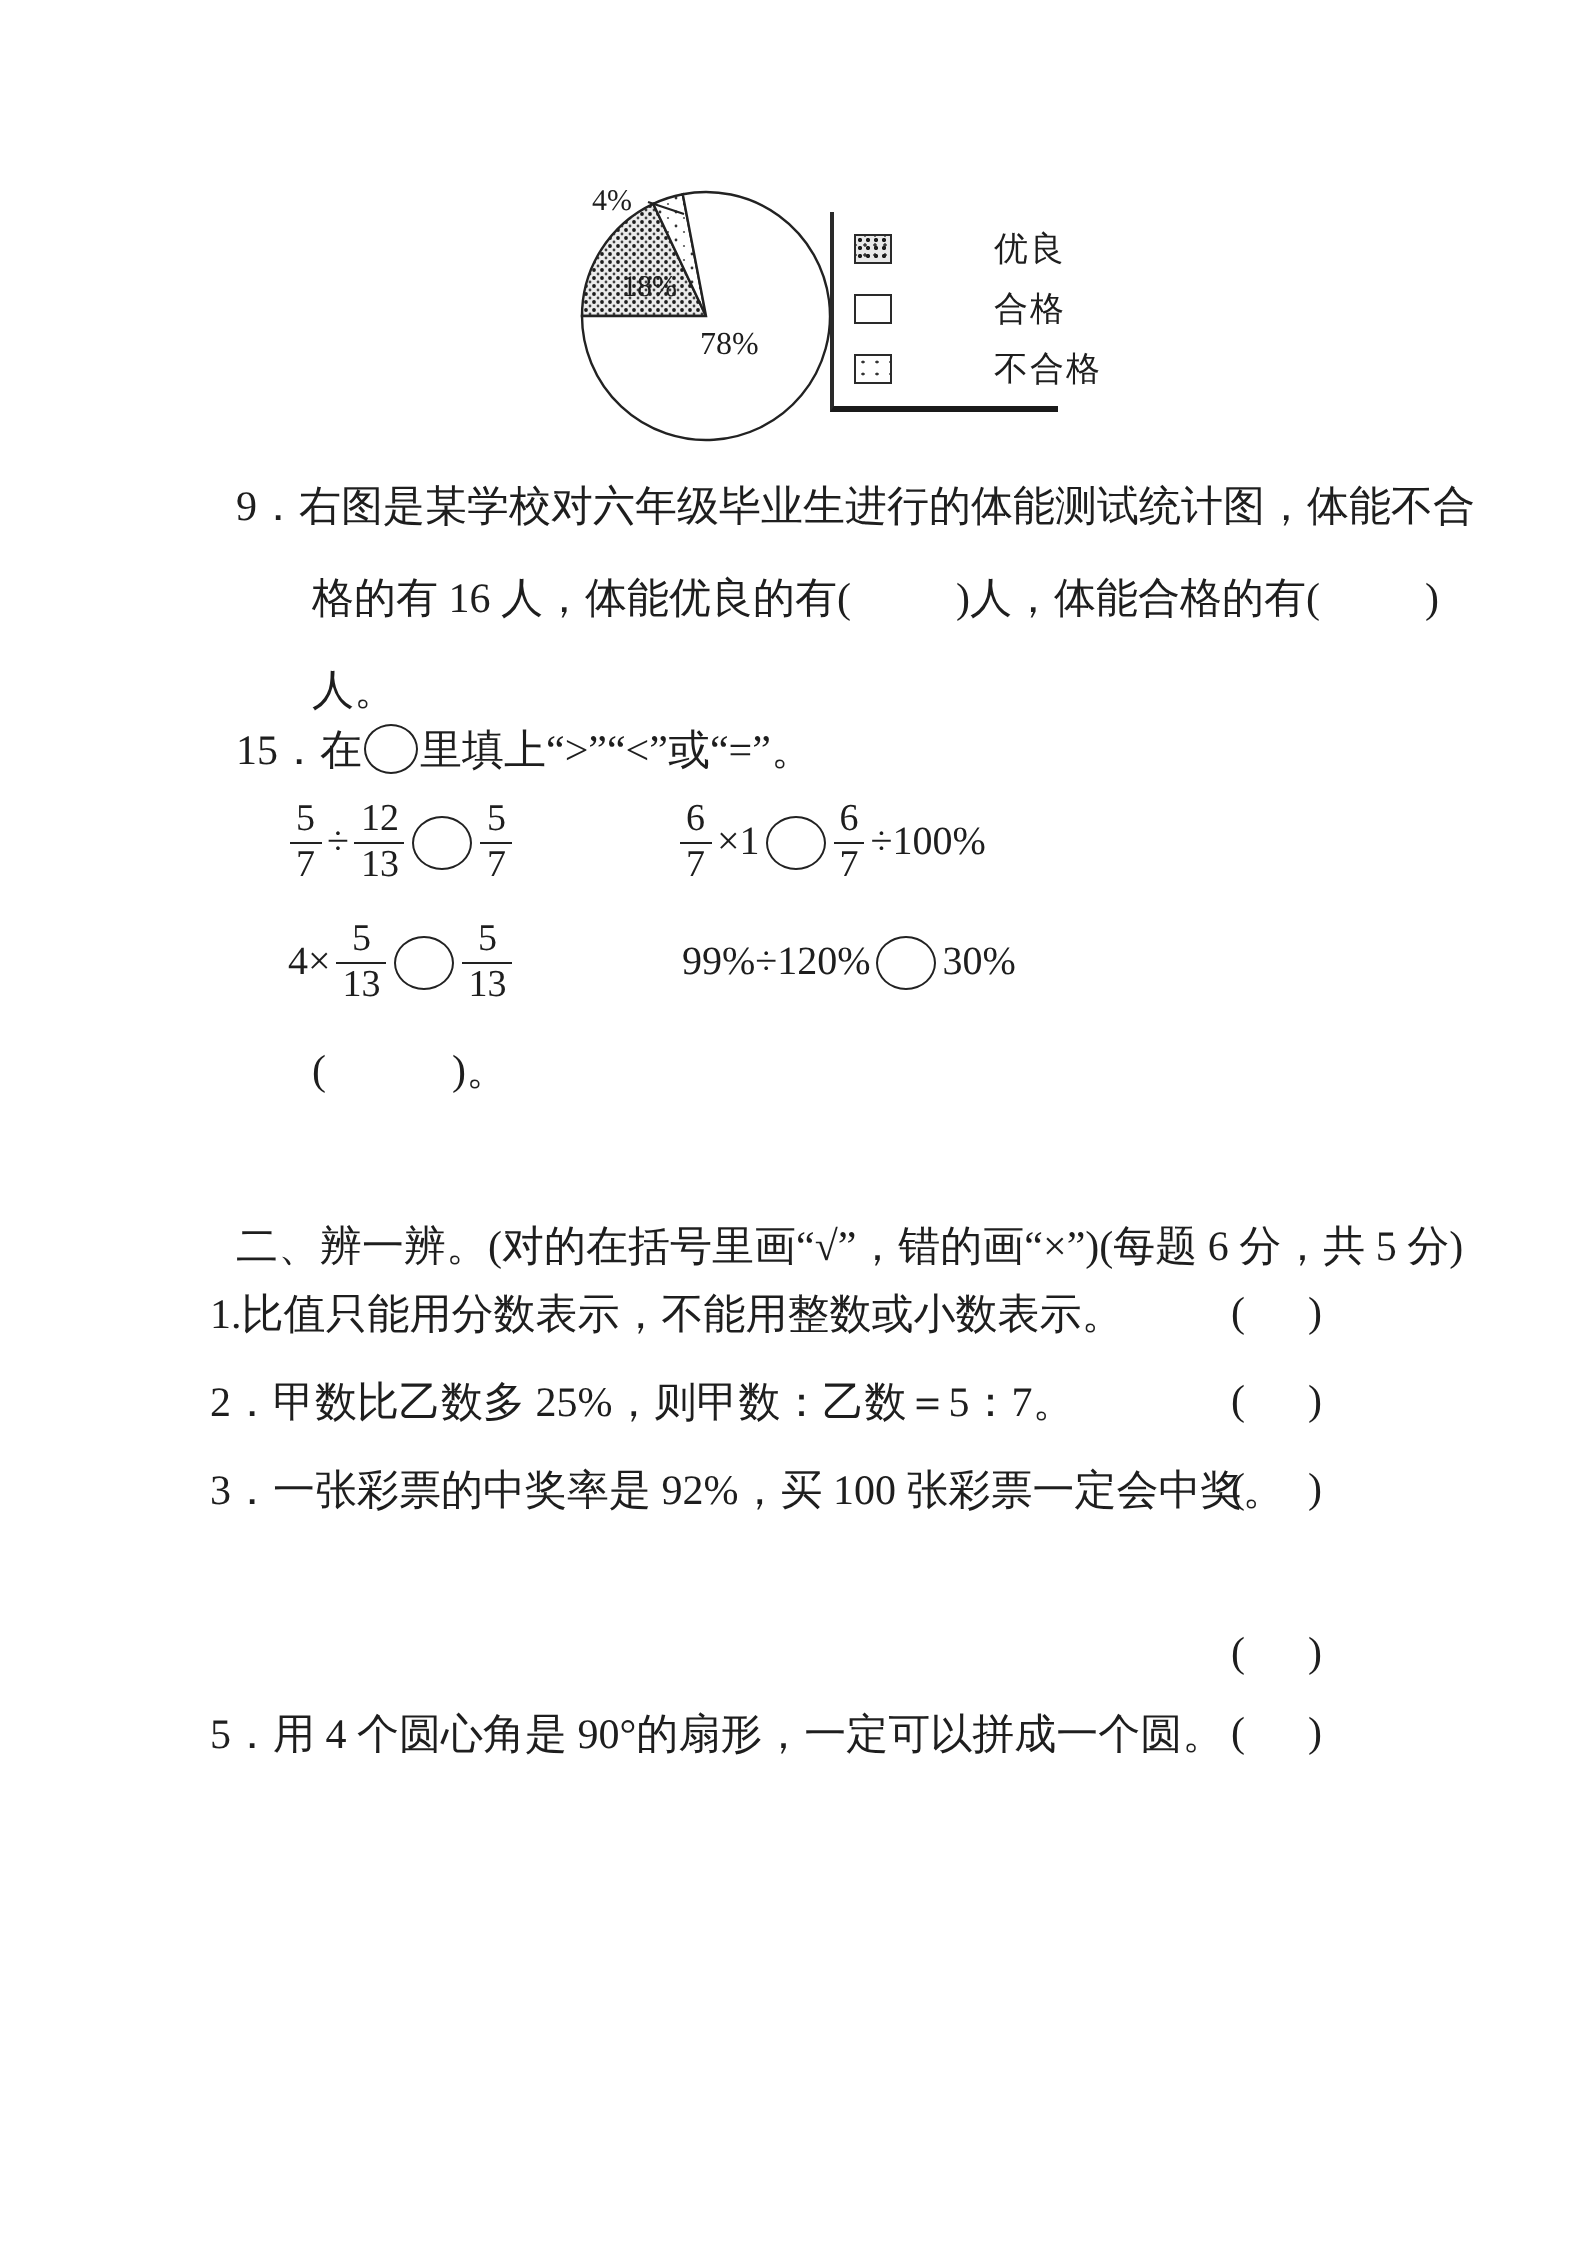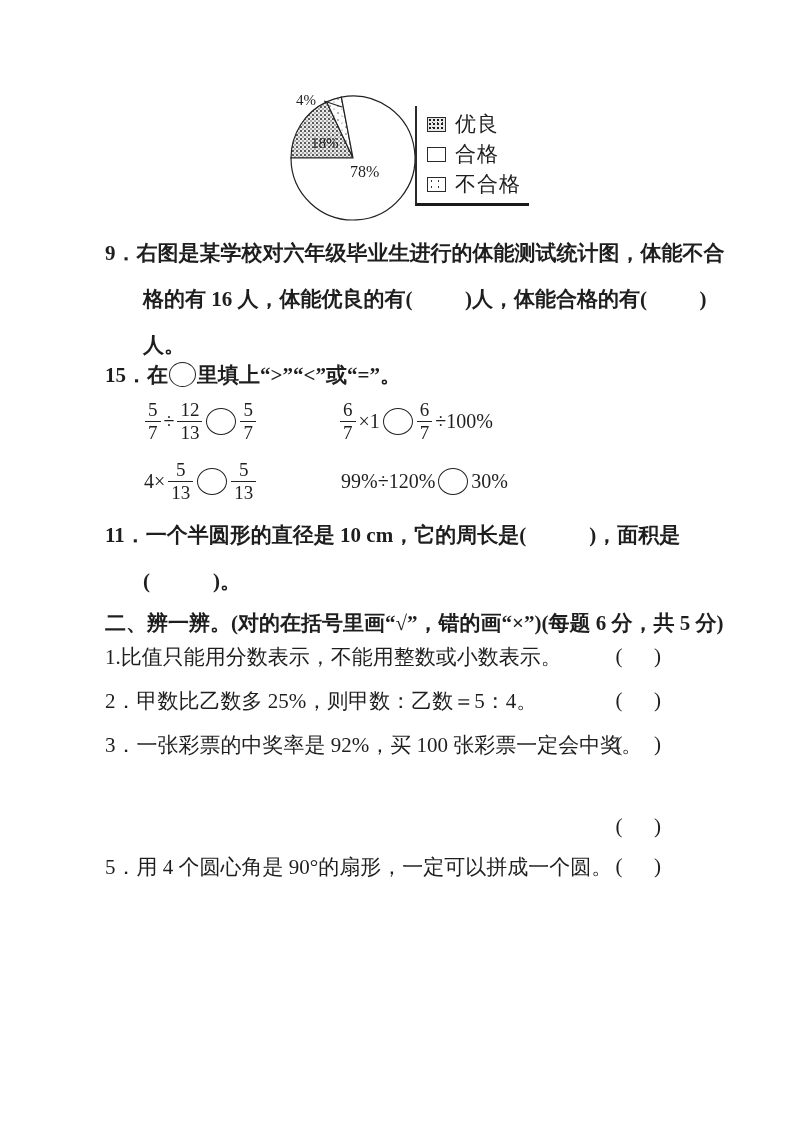--- a/index.html
+++ b/index.html
@@ -28,24 +28,24 @@
     background-image:radial-gradient(#1d1d1d 0.9px, transparent 1.2px),
                      radial-gradient(#3a3a3a 0.7px, transparent 1px);
     background-size:4px 4px, 5px 5px; background-position:0 0, 2px 2px;
   }
   .sw.white { background:#ffffff; }
   .sw.sparse-dots {
     background-color:#ffffff;
     background-image:radial-gradient(#333333 0.7px, transparent 1px);
     background-size:7px 6px;
   }
-  .lg-label { font-size:21px; letter-spacing:1px; white-space:pre; }
+  .lg-label { font-size:17px; letter-spacing:1px; white-space:pre;margin-left:42px; }
 
   
-  .q { left:105px; width:588px;font-weight:bold; }
+  .q { left:118px; width:588px; }
   .qline { line-height:46px; white-space:pre; }
   .qline.indent { padding-left:38px; }
   .qnum { display:inline; }
 
   
   .q10-circle {
     display:inline-block; width:27px; height:25px;
     border:1.5px solid #222; border-radius:50%;
     vertical-align:-5px; margin:0 1px;
   }
@@ -124,35 +124,34 @@
   <div class="abs q" style="top:352px">
     <div class="qline"><span class="qnum">15．</span><span>在</span><span class="q10-circle"></span><span>里填上“&gt;”“&lt;”或“=”。</span></div>
   </div>
 
   <div class="expr" style="left:143px; top:392px"><span class="frac"><span class="fn">5</span><span class="fd">7</span></span><span class="op">÷</span><span class="frac"><span class="fn">12</span><span class="fd">13</span></span><span class="cmp-circle"></span><span class="frac"><span class="fn">5</span><span class="fd">7</span></span></div>
   <div class="expr" style="left:338px; top:392px"><span class="frac"><span class="fn">6</span><span class="fd">7</span></span><span class="op">×1</span><span class="cmp-circle"></span><span class="frac"><span class="fn">6</span><span class="fd">7</span></span><span class="op">÷100%</span></div>
   <div class="expr" style="left:143px; top:452px"><span class="op">4×</span><span class="frac"><span class="fn">5</span><span class="fd">13</span></span><span class="cmp-circle"></span><span class="frac"><span class="fn">5</span><span class="fd">13</span></span></div>
   <div class="expr" style="left:340px; top:452px"><span class="op">99%÷120%</span><span class="cmp-circle"></span><span class="op">30%</span></div>
 
   <div class="abs q" style="top:512px">
-    <div class="qline"><span class="qnum">11．</span><span>一个半圆形的直径是 10 cm，它的周长是(            )，面积是</span></div>
     <div class="qline indent">(            )。</div>
   </div>
 
   <div class="abs q" style="top:600px">
     <div class="qline">二、辨一辨。(对的在括号里画“√”，错的画“×”)(每题 6 分，共 5 分)</div>
   </div>
 
   <div class="abs tf" style="top:644px">
     <div class="tf-line"><span>1.</span><span>比值只能用分数表示，不能用整数或小数表示。</span></div>
     <span class="bracket">(      )</span>
   </div>
 
   <div class="abs tf" style="top:688px">
-    <div class="tf-line"><span>2．</span><span>甲数比乙数多 25%，则甲数：乙数＝5：4。</span></div>
+    <div class="tf-line"><span>2．</span><span>甲数比乙数多 25%，则甲数：乙数＝5：7。</span></div>
     <span class="bracket">(      )</span>
   </div>
 
   <div class="abs tf" style="top:732px">
     <div class="tf-line"><span>3．</span><span>一张彩票的中奖率是 92%，买 100 张彩票一定会中奖。</span></div>
     <span class="bracket">(      )</span>
   </div>
 
   <div class="abs tf" style="top:770px">
     <span class="bracket on-line2">(      )</span>

